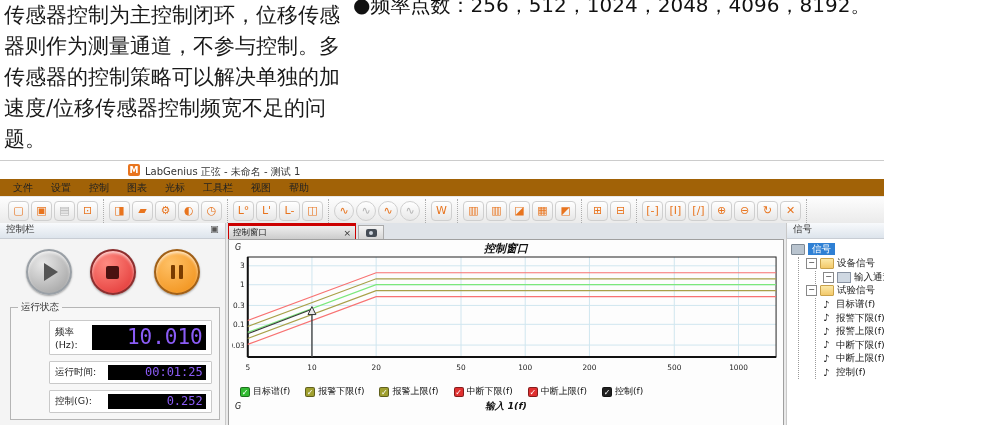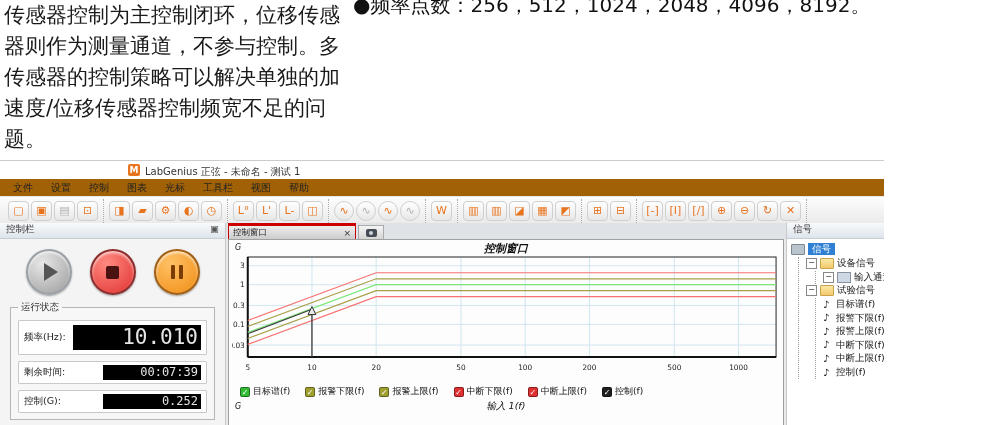--- a/index.html
+++ b/index.html
@@ -41,23 +41,23 @@
   .cbtn.play{background:radial-gradient(circle at 35% 30%,#e8e8e8,#9a9a9a);}
   .cbtn.stop{background:radial-gradient(circle at 35% 30%,#ff8a80,#e03030);border-color:#8c2f2f;}
   .cbtn.pause{background:radial-gradient(circle at 35% 30%,#ffc166,#ef8c12);border-color:#a06018;}
   .tri{width:0;height:0;border-left:14px solid #555;border-top:9px solid transparent;border-bottom:9px solid transparent;margin-left:4px;}
   .sq{width:13px;height:13px;background:#4a1210;border-radius:2px;}
   .pb{display:flex;gap:4px;}
   .pb i{display:block;width:4px;height:14px;background:#7a3c00;border-radius:1px;}
   .status{margin:2px 10px 0;border:1px solid #b5b5b5;background:#f7f7f7;padding:0 7px 6px;}
   .status legend{font-size:9.5px;color:#333;padding:0 3px;}
   .frow{display:flex;align-items:center;justify-content:space-between;background:#fff;border:1px solid #c9c9c9;
-        margin-top:6px;padding:3px 5px;border-radius:1px;}
+        margin-top:6px;padding:3px 5px;border-radius:1px;margin-left:31px;}
   .frow .flabel{font-size:9.5px;color:#222;}
-  .lcd{background:#000;color:#e5e5e5;font-family:"DejaVu Sans Mono","Liberation Mono",monospace;
+  .lcd{background:#000;color:#8b5cf6;font-family:"DejaVu Sans Mono","Liberation Mono",monospace;
        text-align:right;width:92px;font-size:12px;line-height:15px;padding:0 3px;}
   .frow.big{padding:4px 5px;}
   .frow.big .lcd{width:122px;font-size:21px;line-height:25px;}
   
   .chartcol{flex:1;display:flex;flex-direction:column;background:#e9e9e9;min-width:0;}
   .tabbar{height:16px;display:flex;align-items:flex-end;background:#dfe3e8;padding-left:2px;gap:2px;}
   .tab.active{width:118px;height:13px;background:linear-gradient(#efefef,#cccccc);
         border:1px solid #cc0000;border-top:3px solid #cc0000;border-bottom:none;
         display:flex;align-items:center;justify-content:space-between;font-size:8.5px;padding:0 4px;color:#222;}
   .tclose{color:#333;font-size:9px;}
@@ -69,21 +69,21 @@
   .ctitle-row{position:relative;height:13px;}
   .ylab{position:absolute;left:3px;top:2px;font-size:8px;font-style:italic;color:#222;}
   .ctitle{display:block;text-align:center;font-size:11px;font-weight:bold;font-style:italic;color:#111;}
   .hz{text-align:center;font-size:8px;font-style:italic;color:#222;margin-top:-3px;}
   .legend{display:flex;gap:15px;padding:3px 0 0 8px;font-size:9px;align-items:center;color:#111;}
   .lgitem{display:flex;align-items:center;}
   .lgbox{width:10px;height:10px;border-radius:2px;margin-right:3px;color:#fff;font-size:8px;line-height:10px;
          text-align:center;border:1px solid rgba(0,0,0,.4);box-sizing:border-box;}
   .nextchart{position:relative;height:16px;margin-top:2px;}
   .ylab2{position:absolute;left:3px;top:2px;font-size:8px;font-style:italic;}
-  .nlabel{display:block;text-align:center;font-size:9.5px;font-weight:normal;font-style:italic;}
+  .nlabel{display:block;text-align:center;font-size:9.5px;font-weight:bold;font-style:italic;}
   
   .spanel{width:172px;background:#fff;border-left:1px solid #c9c9c9;display:flex;flex-direction:column;}
   .rgap{width:41px;background:#fff;}
   .sbody{padding:3px 2px;font-size:9.5px;overflow:hidden;}
   .sroot{display:flex;align-items:center;gap:3px;padding:1px 2px 2px;}
   .devicon{width:12px;height:9px;background:#b9c4cf;border:1px solid #7d8893;border-radius:1px;}
   .rootlabel{background:#2f80d4;color:#fff;padding:0 4px;line-height:12px;}
   .trow{display:flex;align-items:center;gap:3px;height:13.6px;white-space:nowrap;color:#1a1a1a;}
   .kids{margin-left:9px;border-left:1px dotted #9a9a9a;padding-left:7px;}
   .expander{width:9px;height:9px;border:1px solid #888;background:#fff;font-size:8px;line-height:7px;
@@ -198,22 +198,22 @@
             </div>
         </div>
         <fieldset class="status">
           <legend>运行状态</legend>
           <div id="fields">
               <div class="frow big">
                 <span class="flabel">频率(Hz):</span>
                 <span class="lcd">10.010</span>
               </div>
               <div class="frow">
-                <span class="flabel">剩余时间:</span>
-                <span class="lcd">00:07:39</span>
+                <span class="flabel">运行时间:</span>
+                <span class="lcd">00:01:25</span>
               </div>
               <div class="frow">
                 <span class="flabel">控制(G):</span>
                 <span class="lcd">0.252</span>
               </div>
             </div>
         </fieldset>
       </div>
 
       <div class="chartcol">

